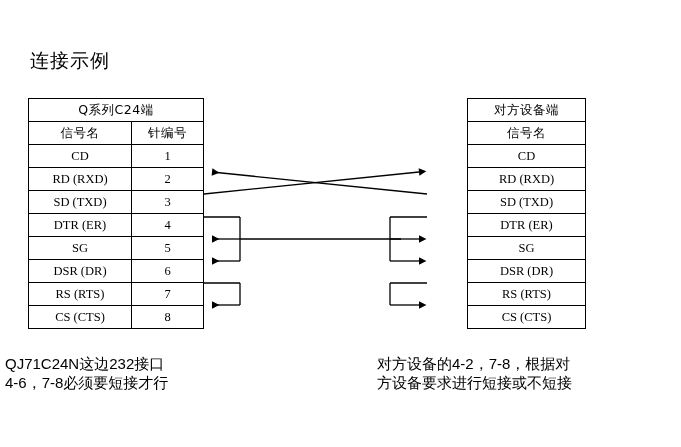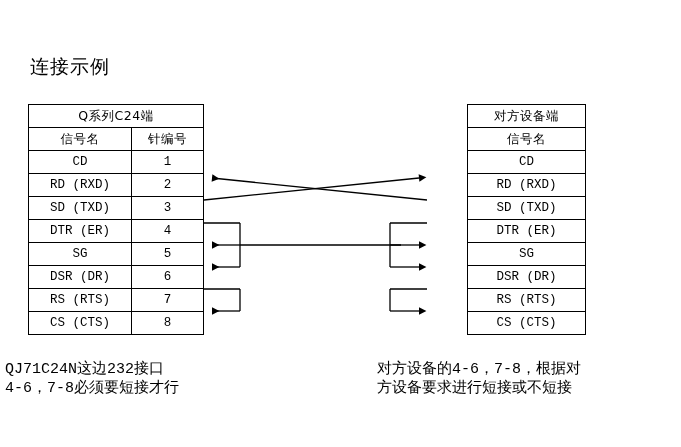--- a/index.html
+++ b/index.html
@@ -10,21 +10,21 @@
     width: 681px;
     height: 447px;
     background: #ffffff;
     font-family: "Liberation Serif", "DejaVu Serif", serif;
     color: #000000;
     overflow: hidden;
     position: relative;
   }
   #stage {
     position: absolute;
-    left: 0; top: 16px;
+    left: 0; top: 10px;
     width: 681px;
     height: 337px;
   }
   
   #page-title {
     position: absolute;
     left: 30px;
     top: 38px;
     font-size: 19px;
     font-family: "DejaVu Sans", "Liberation Sans", sans-serif;
@@ -41,21 +41,21 @@
   }
   .pin-table td, .pin-table th {
     border: 1px solid #000000;
     text-align: center;
     vertical-align: middle;
     font-weight: normal;
     font-size: 12.5px;
     height: 22px;
     line-height: 22px;
     padding: 0;
-    font-family: Liberation Mono, monospace;
+    font-family: Liberation Serif, serif;
     white-space: nowrap;
   }
   .pin-table .cjk {
     font-family: "DejaVu Sans", "Liberation Sans", sans-serif;
     font-size: 12.5px;
     letter-spacing: 0.5px;
   }
   #table-left {
     left: 28px;
     top: 88px;
@@ -75,21 +75,21 @@
   #wiring {
     position: absolute;
     left: 0; top: 0;
     width: 681px;
     height: 447px;
     pointer-events: none;
   }
   
   .caption {
     position: absolute;
-    font-family: Liberation Mono, monospace;
+    font-family: Liberation Sans, sans-serif;
     font-size: 15px;
     line-height: 19px;
     white-space: pre;
     letter-spacing: 0px;
   }
   #caption-left {
     left: 5px;
     top: 344px;
   }
   #caption-right {
@@ -225,16 +225,16 @@
       <line x1="390" y1="229" x2="419" y2="229" marker-end="url(#arrow-right)"></line>
 
       <line x1="427" y1="273" x2="390" y2="273"></line>
       <line x1="390" y1="273" x2="390" y2="295"></line>
       <line x1="390" y1="295" x2="419" y2="295" marker-end="url(#arrow-right)"></line>
     </g>
   </svg>
 
   <div class="caption" id="caption-left">QJ71C24N这边232接口
 4-6，7-8必须要短接才行</div>
-  <div class="caption" id="caption-right">对方设备的4-6，7-8，根据对
+  <div class="caption" id="caption-right">对方设备的4-2，7-8，根据对
 方设备要求进行短接或不短接</div>
 
 </div>
 
 </body></html>

